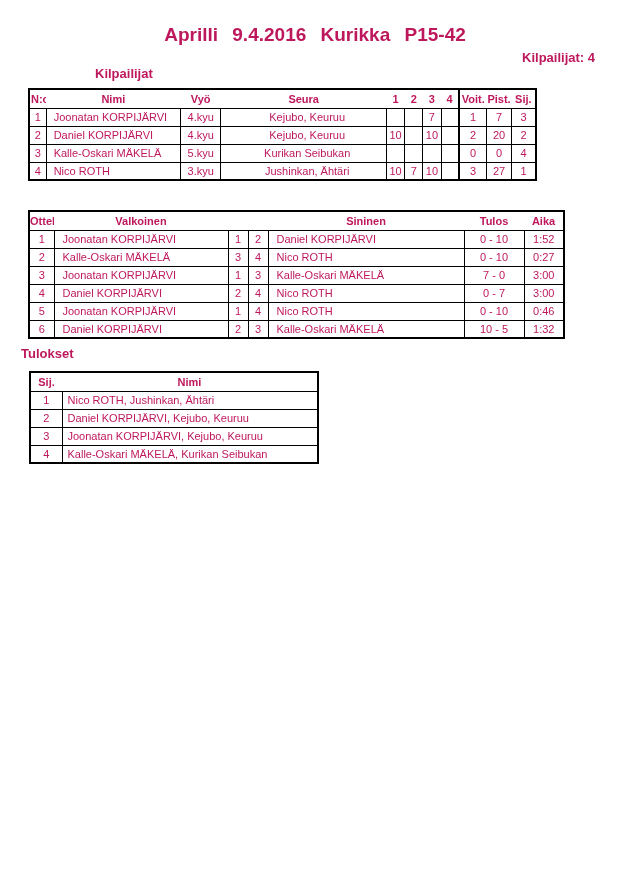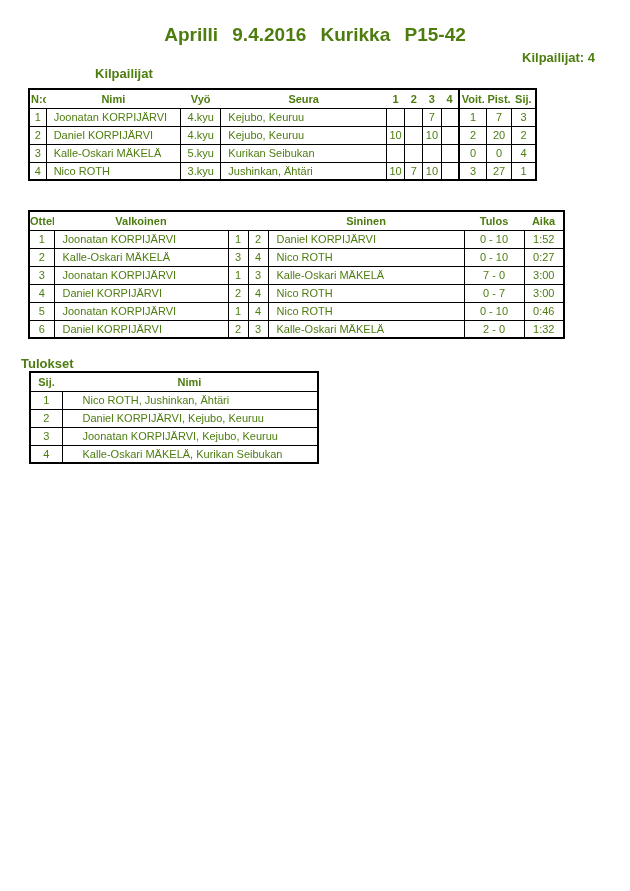--- a/index.html
+++ b/index.html
@@ -1,33 +1,33 @@
 <!DOCTYPE html>
 <html><head>
 <meta charset="utf-8">
 <style>
   html,body{margin:0;padding:0;background:#ffffff;}
   .page{
     position:relative;width:630px;height:743px;background:#ffffff;overflow:hidden;
-    font-family:"Liberation Sans",sans-serif;color:#4d7c0f;
+    font-family:"Liberation Sans",sans-serif;color:#be185d;
   }
   .main-title{
     position:absolute;top:24px;left:0;width:630px;text-align:center;
     font-size:19px;font-weight:bold;word-spacing:9px;white-space:nowrap;
   }
   .entrants{
     position:absolute;top:50px;left:445px;width:150px;text-align:right;
     font-size:13px;font-weight:bold;white-space:nowrap;
   }
   .sec-title{
     position:absolute;font-size:13px;font-weight:bold;white-space:nowrap;
   }
   .t1-title{top:66px;left:95px;width:300px;}
   .t2-title{top:193px;left:145px;width:300px;}
-  .t3-title{top:356px;left:21px;width:300px;}
+  .t3-title{top:346px;left:21px;width:300px;}
 
   table.tbl{
     position:absolute;border-collapse:collapse;table-layout:fixed;
     border:2px solid #000;background:#fff;
     font-family:"Liberation Sans",sans-serif;font-size:11px;
   }
   .tbl td,.tbl th{
     padding:0;vertical-align:middle;overflow:hidden;white-space:nowrap;
     line-height:1.1;font-size:11px;
   }
@@ -35,37 +35,37 @@
   .tbl thead th{border:none;border-bottom:1px solid #000;font-weight:bold;text-align:center;}
   .tbl tbody tr{height:18px;}
   .tbl thead tr{height:19px;}
 
   
   .t1{top:88px;left:28px;width:509px;}
   .t1 thead th:nth-child(1){text-align:left;padding-left:1px;}
   .t1 td:nth-child(1){text-align:center;}
   .t1 td:nth-child(2){text-align:left;padding-left:7px;}
   .t1 td:nth-child(3){text-align:center;}
-  .t1 td:nth-child(4){text-align:left;padding-left:7px;}
+  .t1 td:nth-child(4){text-align:center;padding-left:7px;}
   .t1 td:nth-child(n+5){text-align:center;}
   .t1 .sep-left{border-left:2px solid #000 !important;margin-left:8px;}
 
   
   .t2{top:210px;left:28px;width:535px;}
   .t2 thead th:nth-child(1){text-align:left;padding-left:0;}
   .t2 td:nth-child(1){text-align:center;}
   .t2 td:nth-child(2){text-align:left;padding-left:8px;}
   .t2 td:nth-child(3),.t2 td:nth-child(4){text-align:center;}
   .t2 td:nth-child(5){text-align:left;padding-left:8px;}
   .t2 td:nth-child(6),.t2 td:nth-child(7){text-align:center;}
 
   
   .t3{top:371px;left:29px;width:288px;}
   .t3 td:nth-child(1){text-align:center;}
-  .t3 td:nth-child(2){text-align:left;padding-left:20px;}
+  .t3 td:nth-child(2){text-align:left;padding-left:5px;}
 </style>
 </head>
 <body>
 
 <div class="page">
 
   <div class="main-title">Aprilli 9.4.2016 Kurikka P15-42</div>
 
   <div class="entrants">Kilpailijat: 4</div>
 
@@ -223,21 +223,21 @@
           <td>Nico ROTH</td>
           <td>0 - 10</td>
           <td>0:46</td>
         </tr>
         <tr>
           <td>6</td>
           <td>Daniel KORPIJÄRVI</td>
           <td>2</td>
           <td>3</td>
           <td>Kalle-Oskari MÄKELÄ</td>
-          <td>2 - 0</td>
+          <td>10 - 5</td>
           <td>1:32</td>
         </tr>
       </tbody>
   </table>
 
   <div class="sec-title t3-title">Tulokset</div>
 
   <table class="tbl t3" id="tbl-tulokset">
     <colgroup>
       <col style="width:32px">

